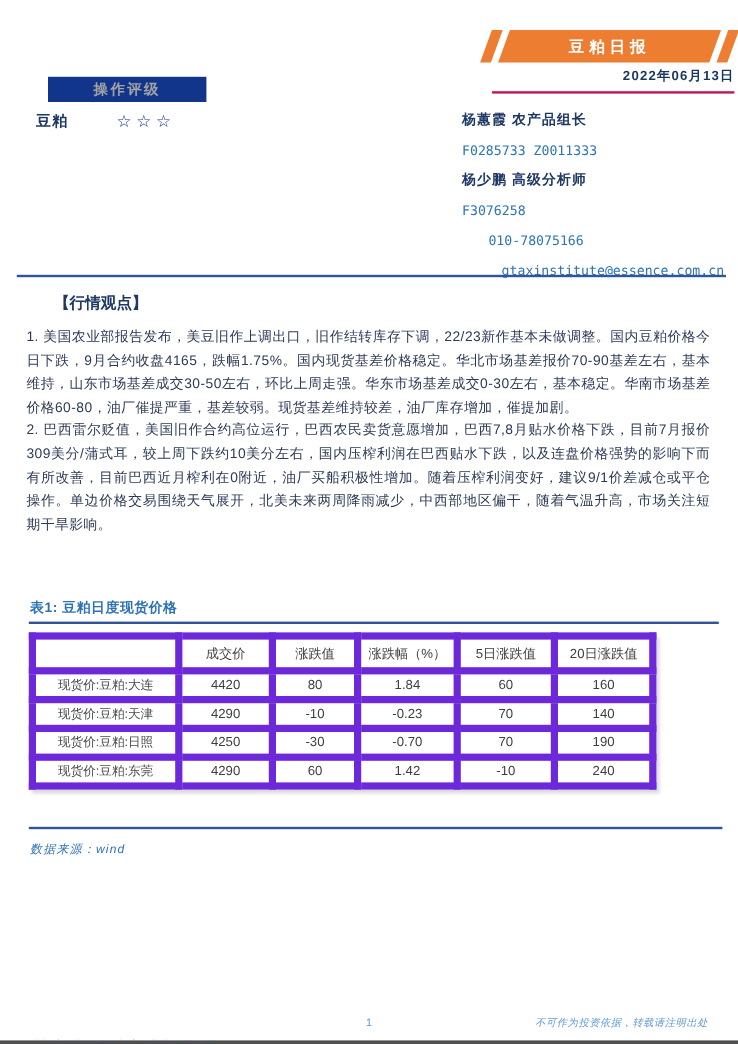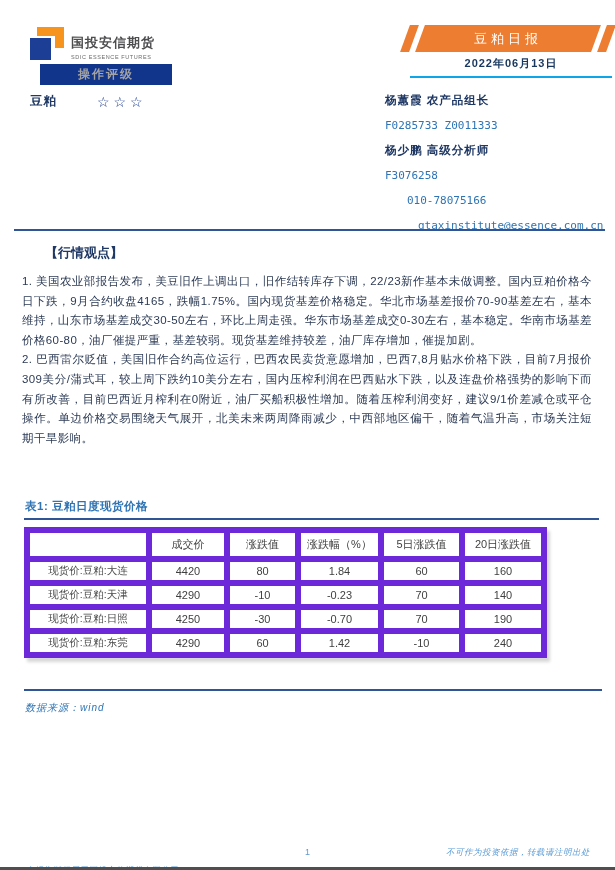--- a/index.html
+++ b/index.html
@@ -26,25 +26,25 @@
   .rating-row { position:absolute; left:30px; top:93px; display:flex; align-items:center; }
   .product-name { font-size:12.5px; font-weight:bold; color:#1F3864; letter-spacing:1px; }
   .star-rating { margin-left:40px; font-size:14px; font-weight:bold; color:#12358C; letter-spacing:4px; }
   
   .banner { position:absolute; left:402px; top:25px; width:212px; height:27px; }
   .banner .sliver { position:absolute; top:0; width:9px; height:27px; background:#ED7D31; transform:skewX(-20deg); }
   .banner .sliver.l { left:3px; }
   .banner .sliver.r { right:3px; }
   .banner .main-bg { position:absolute; left:18px; right:18px; top:0; height:27px; background:#ED7D31; transform:skewX(-20deg); }
   .banner .label { position:absolute; left:0; right:0; top:0; line-height:27px; text-align:center;
-    color:#ffffff; font-size:13px; font-weight:normal; letter-spacing:4px; }
+    color:#ffffff; font-size:13px; font-weight:bold; letter-spacing:4px; }
   .date-wrap {
-    position:absolute; left:410px; top:56px; width:202px; text-align:center;
+    position:absolute; left:410px; top:56px; width:202px; text-align:right;
     font-size:11px; font-weight:bold; color:#17375E; letter-spacing:1px;
-    padding-bottom:5px; border-bottom:2px solid #0ea5e9;
+    padding-bottom:5px; border-bottom:2px solid #be185d;
   }
   .analyst-block { position:absolute; left:385px; top:88px; width:215px; }
   .analyst-block .row { height:25px; line-height:25px; white-space:nowrap; }
   .a-name { font-size:11.5px; font-weight:bold; color:#1F3864; letter-spacing:1px; }
   .a-code { font-size:11px; color:#2E74B5; font-family:"DejaVu Sans Mono","Liberation Mono",monospace; }
   .a-phone { padding-left:22px; }
   .a-email { padding-left:33px; height:21px; line-height:21px; }
   .a-email span { text-decoration:none; }
   .header-sep { position:absolute; left:14px; top:229px; width:591px; height:2px; background:#2F5597; }
   
@@ -70,31 +70,20 @@
   
   .footer-left { position:absolute; left:25px; top:847px; font-size:8.5px; font-style:italic; color:#5B9BD5; letter-spacing:0.5px;margin-top:18px; }
   .footer-page { position:absolute; left:0; right:0; top:847px; text-align:center; font-size:9px; color:#5B9BD5; }
   .footer-right { position:absolute; right:25px; top:847px; font-size:8.5px; font-style:italic; color:#5B9BD5; letter-spacing:0.5px; }
 </style>
 </head>
 <body>
 
 <div class="page">
 
-  <div class="logo-block">
-    <div class="logo-icon">
-      <div class="o-top"></div>
-        <div class="o-right"></div>
-        <div class="b-square"></div>
-    </div>
-    <div class="logo-text">
-      <div class="logo-cn">国投安信期货</div>
-      <div class="logo-en">SDIC ESSENCE FUTURES</div>
-    </div>
-  </div>
 
   <div class="rating-box">操作评级</div>
 
   <div class="rating-row">
     <span class="product-name">豆粕</span>
     <span class="star-rating">☆☆☆</span>
   </div>
 
   <div class="banner">
     <div class="sliver l"></div>

